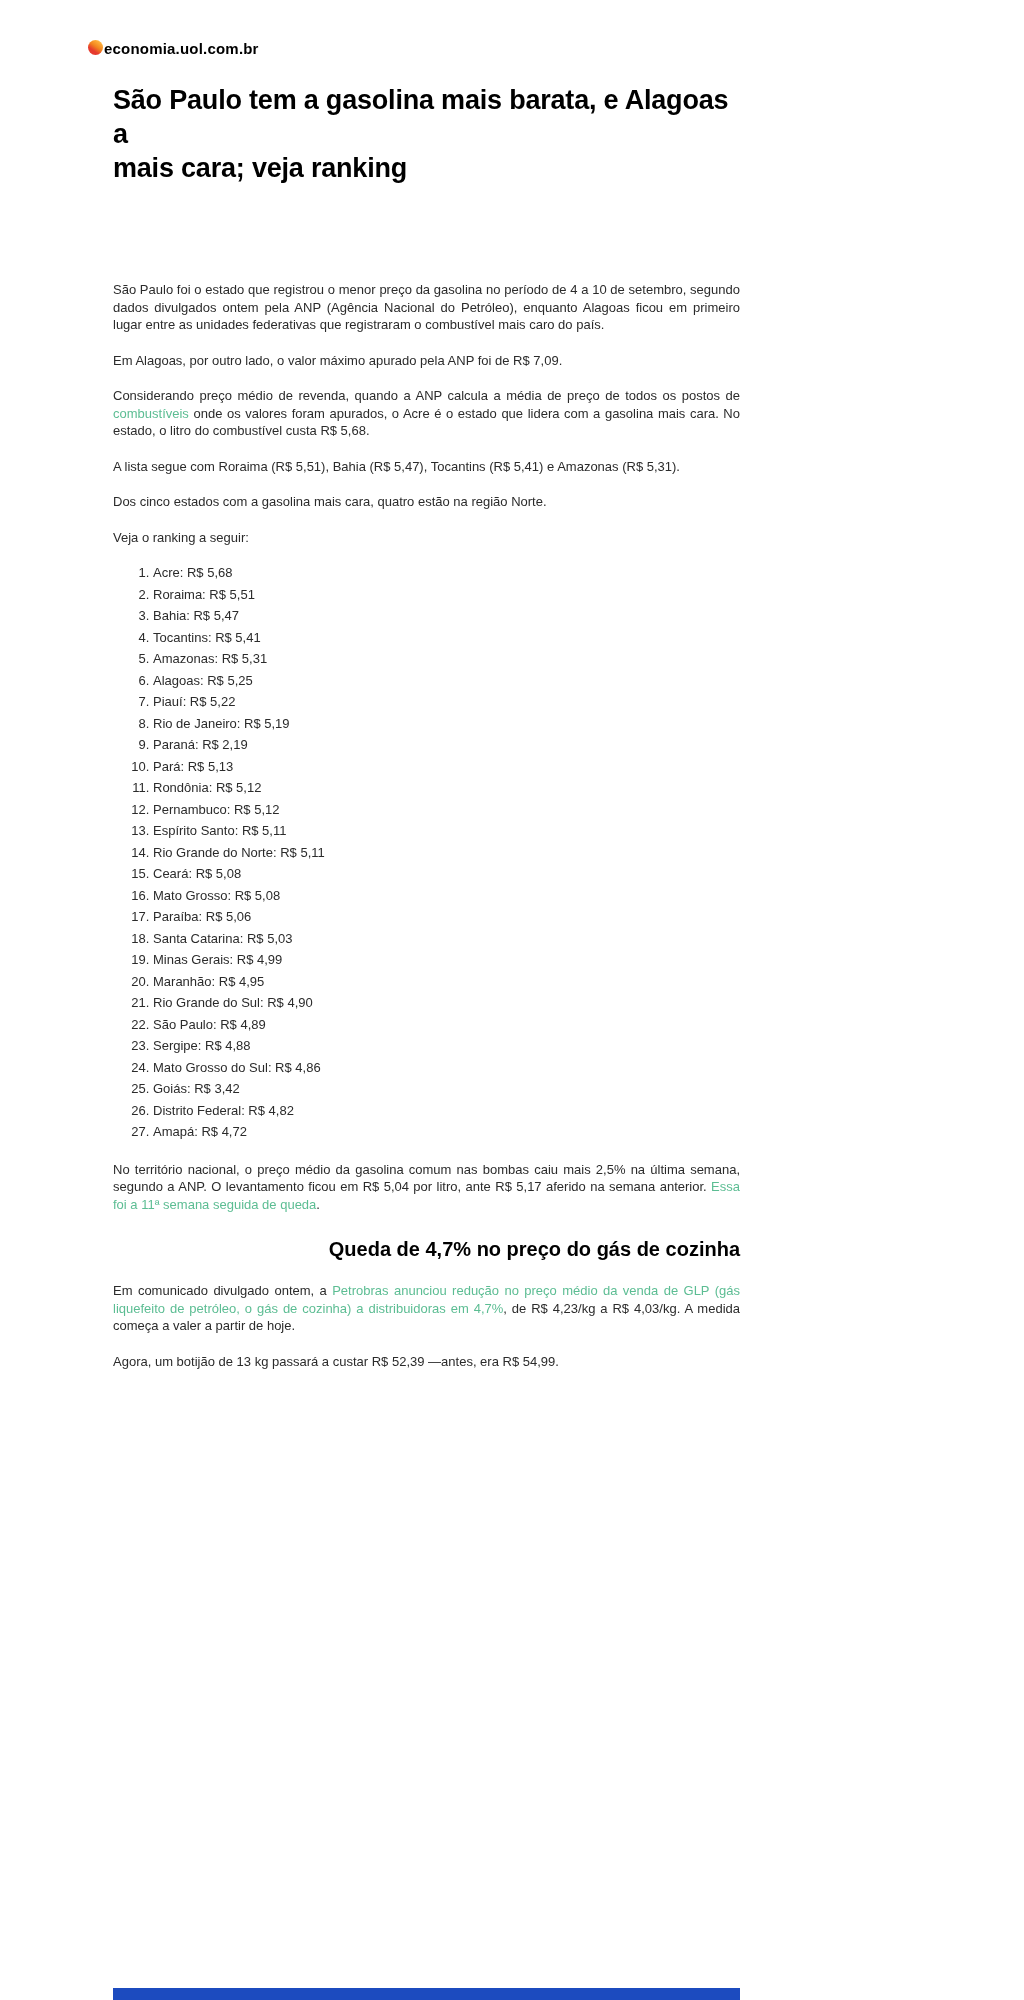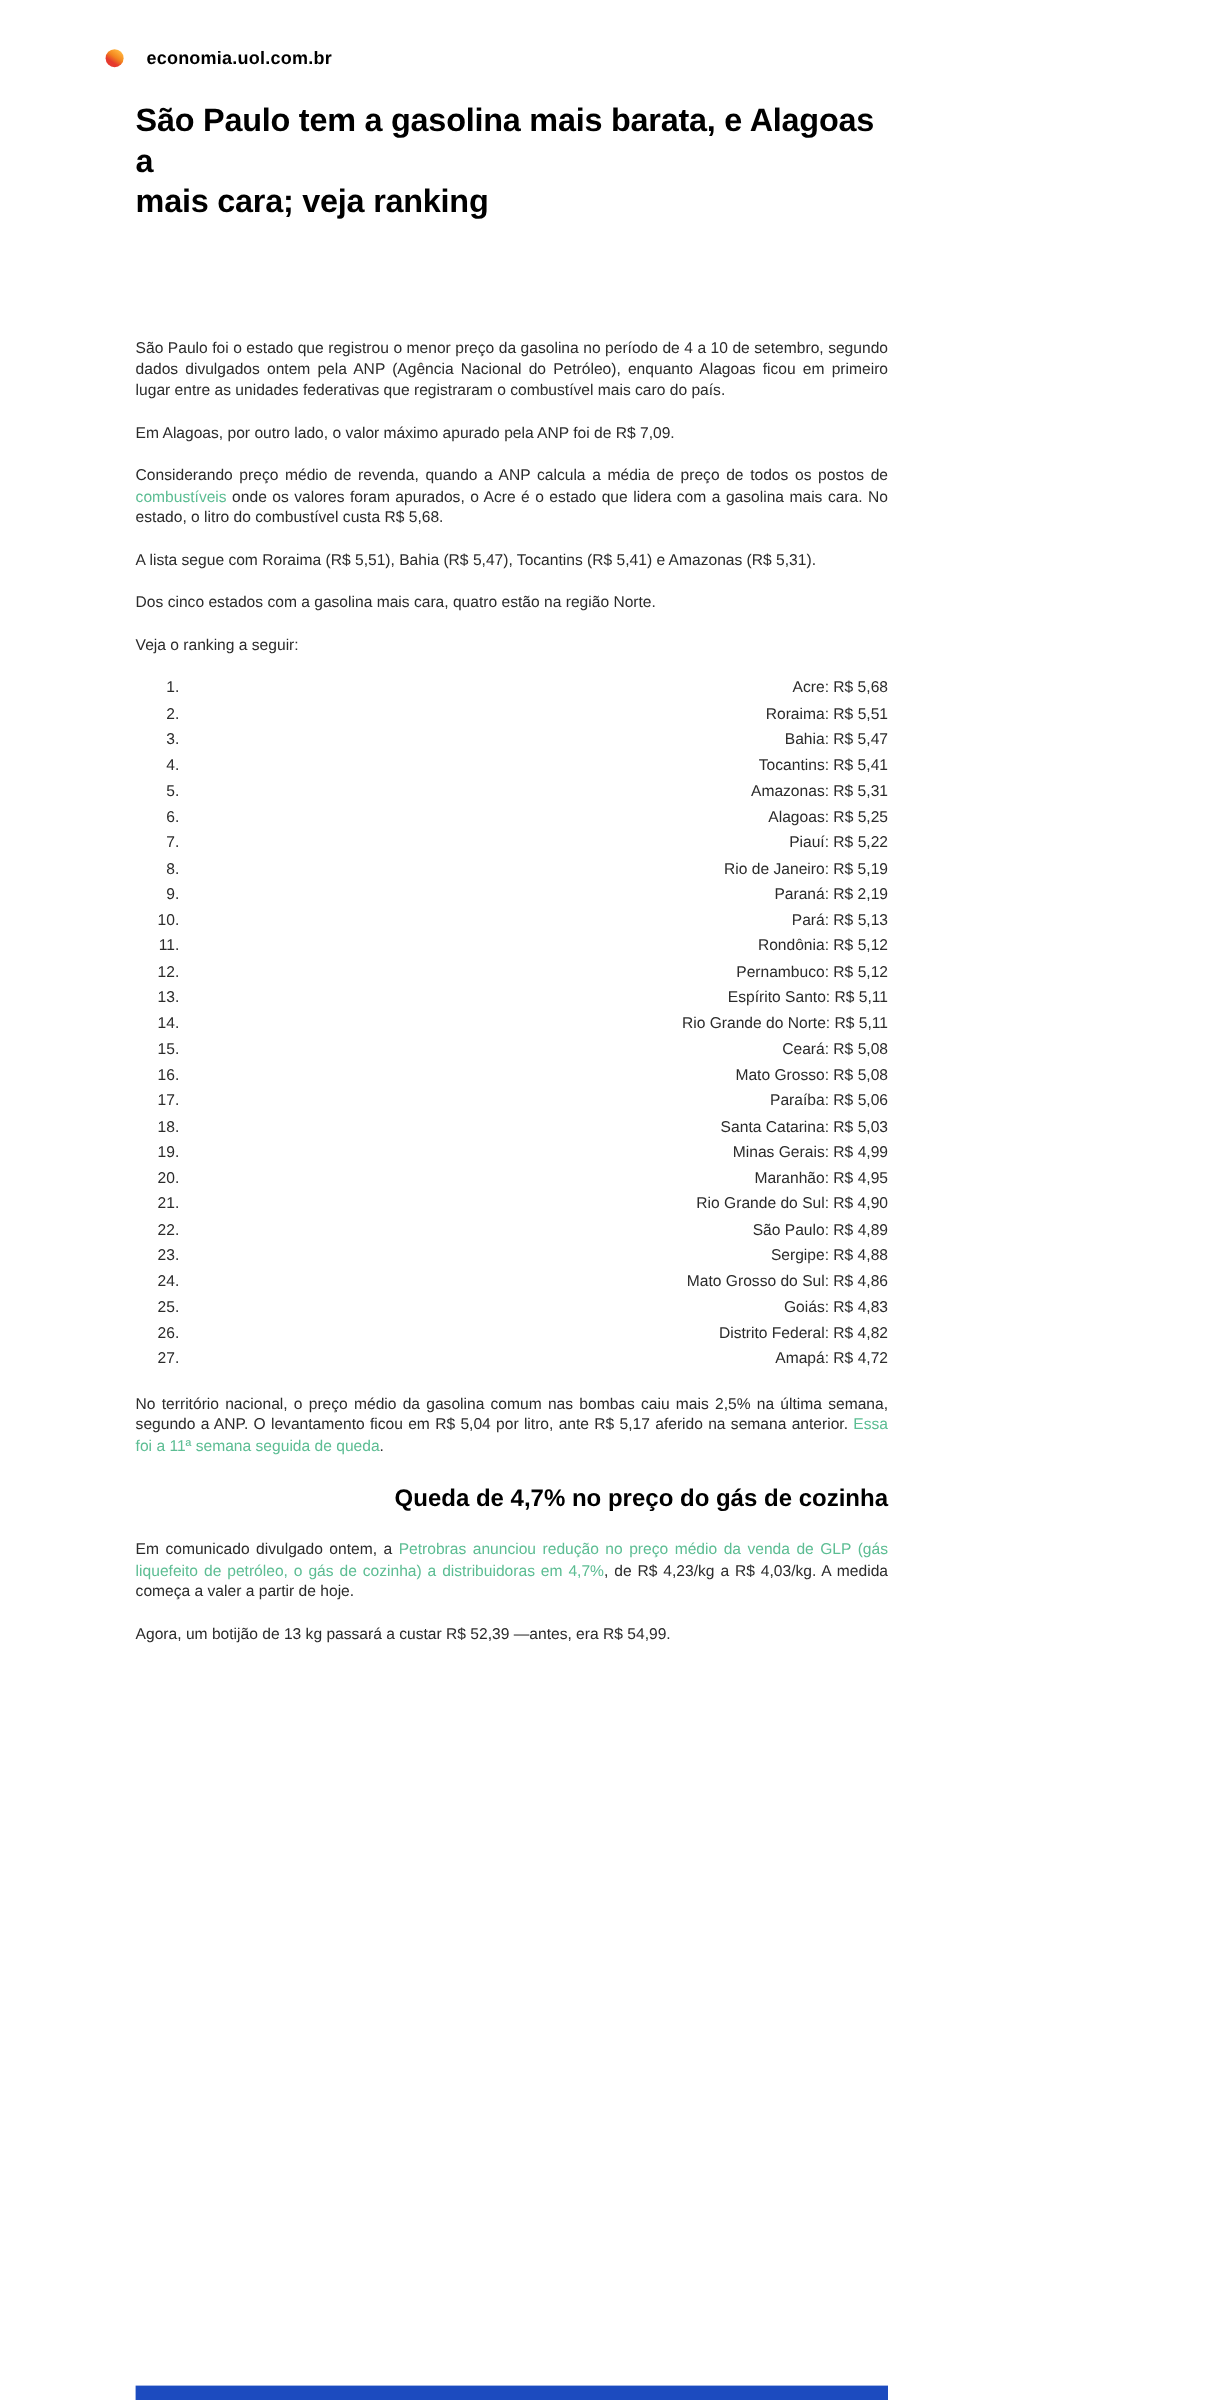--- a/index.html
+++ b/index.html
@@ -7,22 +7,21 @@
   body {
     width: 1024px;
     height: 2000px;
     background: #ffffff;
     font-family: "Liberation Sans", sans-serif;
     position: relative;
     overflow: hidden;
   }
   .site-header {
     display: flex;
-    align-items: center;
-    gap: 19px;
+    gap: 1px;
     padding: 40px 0 0 88px;
   }
   .logo-icon {
     width: 15px;
     height: 15px;
     border-radius: 50%;
     background: linear-gradient(215deg, #ffb03a 18%, #f2851f 45%, #e63a2e 68%);
     flex: 0 0 auto;
   }
   .site-domain {
@@ -59,21 +58,21 @@
     cursor: pointer;
     margin-top: 24px;
   }
   ol.ranking {
     margin: 0 0 20px;
     padding: 0 0 0 40px;
     font-size: 13px;
     color: #2b2b2b;
   }
   ol.ranking li {
-    text-align: right;
+    text-align: left;
     line-height: 17.5px;
     margin: 4px 0;
   }
   h2.subheading {
     font-size: 20px;
     line-height: 25px;
     font-weight: 700;
     color: #000000;
     text-align: right;
     margin: 24px 0 20px;
@@ -129,21 +128,21 @@
         <li>Ceará: R$ 5,08</li>
         <li>Mato Grosso: R$ 5,08</li>
         <li>Paraíba: R$ 5,06</li>
         <li>Santa Catarina: R$ 5,03</li>
         <li>Minas Gerais: R$ 4,99</li>
         <li>Maranhão: R$ 4,95</li>
         <li>Rio Grande do Sul: R$ 4,90</li>
         <li>São Paulo: R$ 4,89</li>
         <li>Sergipe: R$ 4,88</li>
         <li>Mato Grosso do Sul: R$ 4,86</li>
-        <li>Goiás: R$ 4,83</li>
+        <li>Goiás: R$ 3,42</li>
         <li>Distrito Federal: R$ 4,82</li>
         <li>Amapá: R$ 4,72</li>
       </ol>
 
     <p><span>No território nacional, o preço médio da gasolina comum nas bombas caiu mais 2,5% na última semana, segundo a ANP. O levantamento ficou em R$ 5,04 por litro, ante R$ 5,17 aferido na semana anterior. </span><a class="green-link">Essa foi a 11ª semana seguida de queda</a><span>.</span></p>
 
     <h2 class="subheading">Queda de 4,7% no preço do gás de cozinha</h2>
 
     <p><span>Em comunicado divulgado ontem, a </span><a class="green-link">Petrobras anunciou redução no preço médio da venda de GLP (gás liquefeito de petróleo, o gás de cozinha) a distribuidoras em 4,7%</a><span>, de R$ 4,23/kg a R$ 4,03/kg. A medida começa a valer a partir de hoje.</span></p>
 

